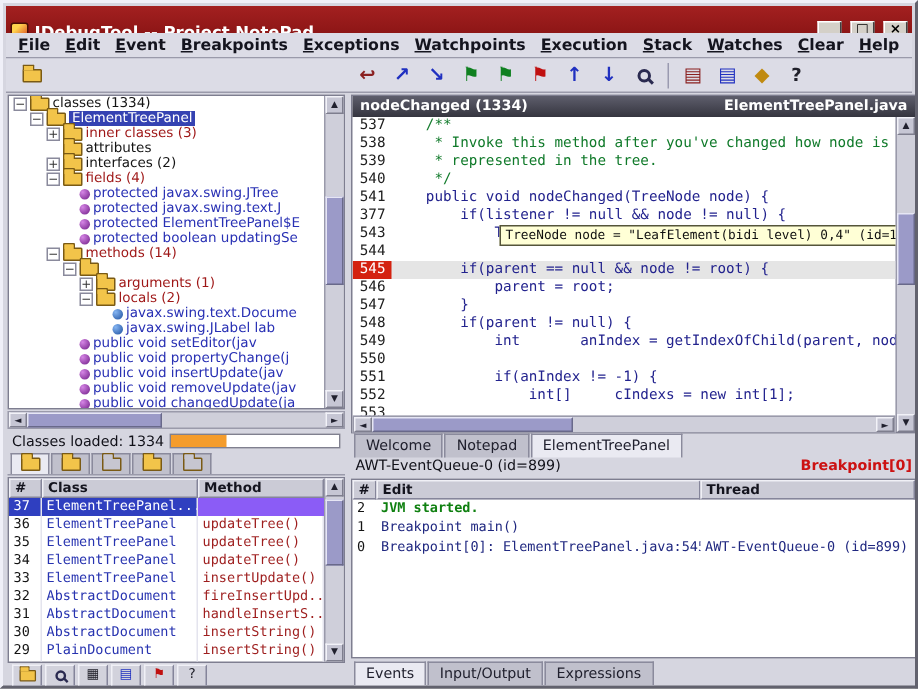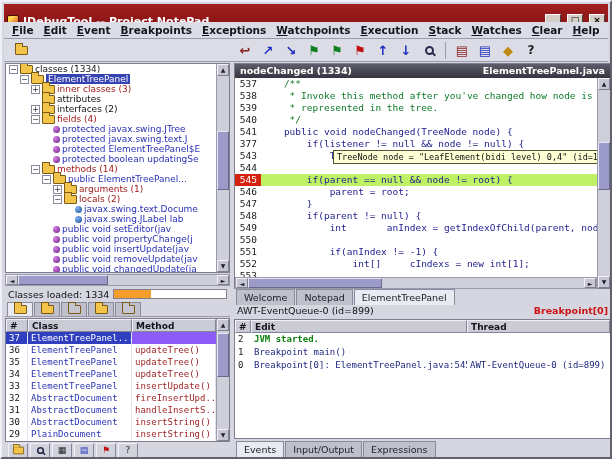--- a/index.html
+++ b/index.html
@@ -66,21 +66,21 @@
 .srow.sel .c2{background:#a16207;color:#101010;border:6px solid #8b5cf6}
 
 .src{position:absolute;left:232px;top:61px;width:377px;height:226px;background:#fff;border:1px solid #7e7e90;display:flex;flex-direction:column}
 .srchdr{height:14px;background:linear-gradient(#5e5e6c,#35353f);color:#fff;display:flex;justify-content:space-between;font-size:9.5px;padding:1px 5px;font-weight:bold;flex:none}
 .srcbody{flex:1;display:flex;overflow:hidden}
 .codecol{flex:1;overflow:hidden;position:relative}
 .cl{display:flex;height:12px;font-family:"DejaVu Sans Mono",monospace;font-size:9.5px;line-height:12px;white-space:pre}
 .cl .g{width:26px;text-align:right;padding-right:4px;color:#202020;flex:none}
 .cl .t{color:#23238e}
 .cl.cm .t{color:#107a2a}
-.cl.bp{background:#bef264}
+.cl.bp{background:#e5e5e5}
 .cl.bp .g{background:#d42210;color:#fff}
 .tooltip{position:absolute;left:98px;top:72px;background:#ffffd6;border:1px solid #55553a;font-family:"DejaVu Sans Mono",monospace;font-size:8.5px;padding:1px 3px;white-space:nowrap;color:#101010;z-index:5}
 .srchsb{position:absolute;left:233px;top:275px;width:362px}
 
 .tabs{position:absolute;display:flex;align-items:flex-end;gap:1px}
 .tab{font-size:9.5px;font-weight:normal;padding:2px 7px;border:1px solid #8a8a9c;background:#c0c0cc;color:#20202e;border-bottom:none;white-space:nowrap}
 .tab.sel{background:#eaeaf2}
 .srctabs{left:234px;top:288px;height:15px}
 .bottomtabs{left:234px;top:439px;height:16px}
 
@@ -204,21 +204,20 @@
           <span class="tl b">protected boolean updatingSe</span>
         </div>
       <div class="tr" style="--d:2">
           <span class="hd">−</span>
           <span class="ic fold"></span>
           <span class="tl m">methods (14)</span>
         </div>
       <div class="tr" style="--d:3">
           <span class="hd">−</span>
           <span class="ic fold"></span>
-          <span class="tl b">public ElementTreePanel...</span>
         </div>
       <div class="tr" style="--d:4">
           <span class="hd">+</span>
           <span class="ic fold"></span>
           <span class="tl m">arguments (1)</span>
         </div>
       <div class="tr" style="--d:4">
           <span class="hd">−</span>
           <span class="ic fold"></span>
           <span class="tl m">locals (2)</span>

